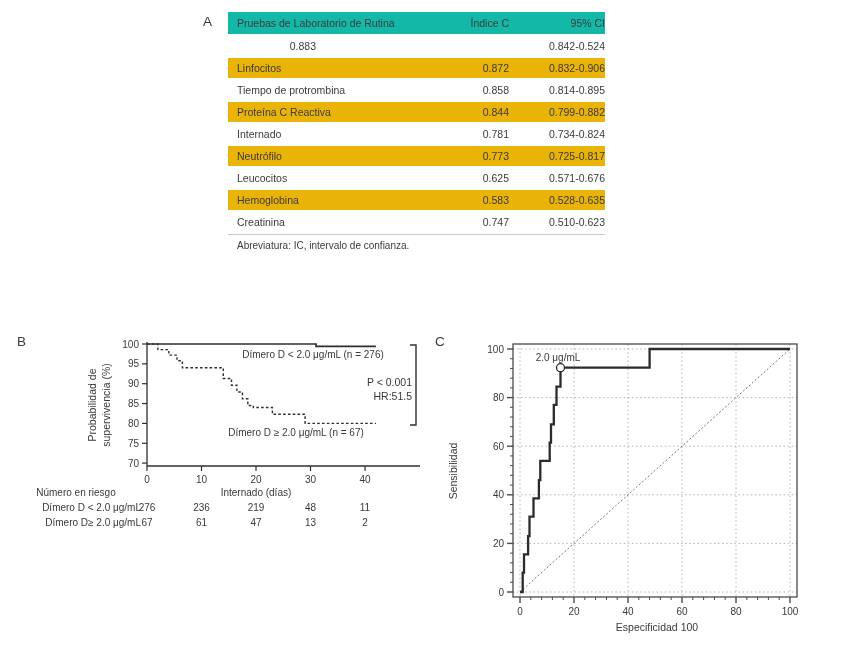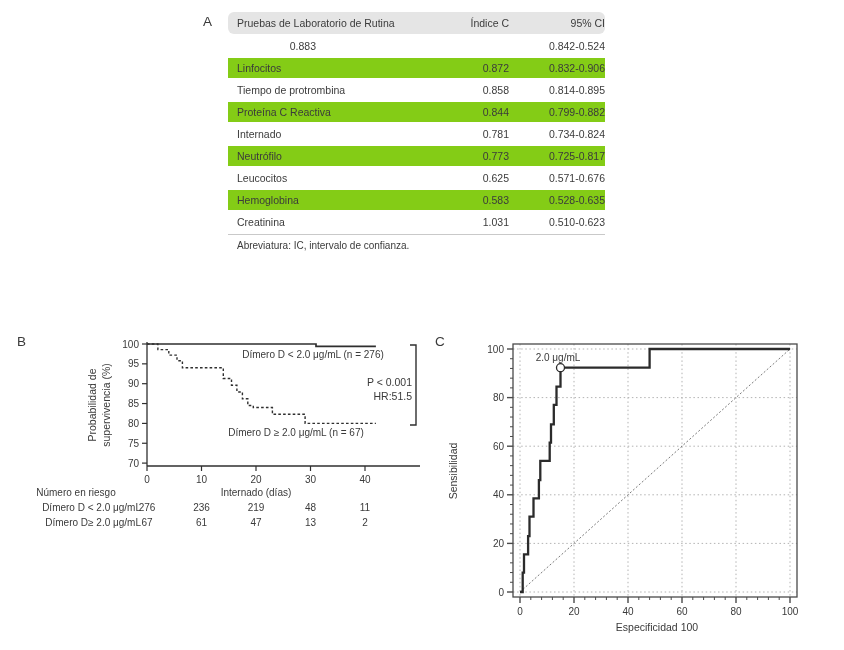--- a/index.html
+++ b/index.html
@@ -2,22 +2,22 @@
 <html><head>
 <meta charset="utf-8">
 <style>
   html,body{margin:0;padding:0;background:#fff;}
   #canvas{position:relative;width:844px;height:650px;background:#ffffff;overflow:hidden;
           font-family:"Liberation Sans",sans-serif;color:#3b3b3b;}
   .panel-letter{position:absolute;font-size:13.5px;color:#3a3a3a;font-weight:400;}
   
   #labtable{position:absolute;left:228px;top:12px;width:377px;font-size:10.5px;}
   .t-row{display:flex;align-items:center;height:20px;margin-bottom:2px;}
-  .t-head{height:22px;background:#e5e5e5;border-radius:6px;}
-  .t-alt{background:#84cc16;}
+  .t-head{height:22px;background:#14b8a6;}
+  .t-alt{background:#eab308;}
   .c1{flex:0 0 184px;padding-left:9px;text-align:left;}
   .c2{flex:0 0 88px;text-align:right;}
   .c3{flex:1 1 auto;text-align:right;}
   #table-bottom-border{border-top:1px solid #c9c9c9;height:0;margin-top:1px;}
   #footnote{position:absolute;left:237px;top:240px;font-size:10px;color:#3b3b3b;}
   svg{position:absolute;}
   svg text{fill:#3a3a3a;font-family:"Liberation Sans",sans-serif;}
   .tick-label{font-size:10px;}
   .plot-label{font-size:10px;}
   .stat-label{font-size:10.5px;}
@@ -71,21 +71,21 @@
           <div class="c2">0.625</div>
           <div class="c3">0.571-0.676</div>
         </div>
         <div class="t-row t-alt">
           <div class="c1">Hemoglobina</div>
           <div class="c2">0.583</div>
           <div class="c3">0.528-0.635</div>
         </div>
         <div class="t-row">
           <div class="c1">Creatinina</div>
-          <div class="c2">1.031</div>
+          <div class="c2">0.747</div>
           <div class="c3">0.510-0.623</div>
         </div>
       </div>
     <div id="table-bottom-border"></div>
   </div>
 
   <div id="footnote">Abreviatura: IC, intervalo de confianza.</div>
 
   <div class="panel-letter" style="left:17px;top:334px;">B</div>
 

